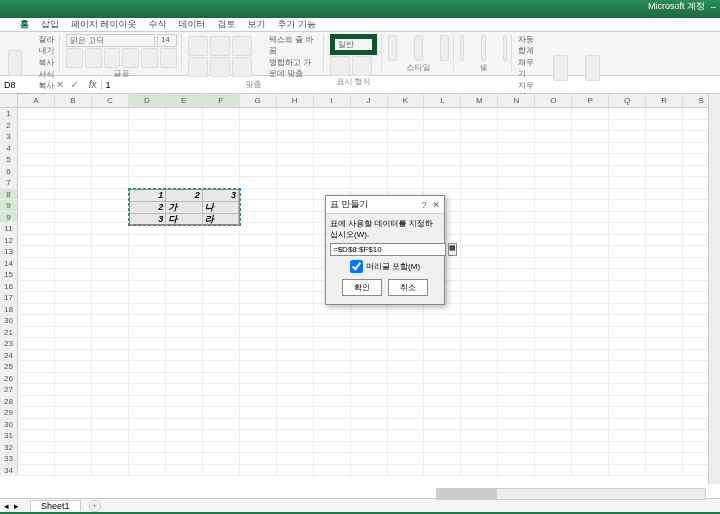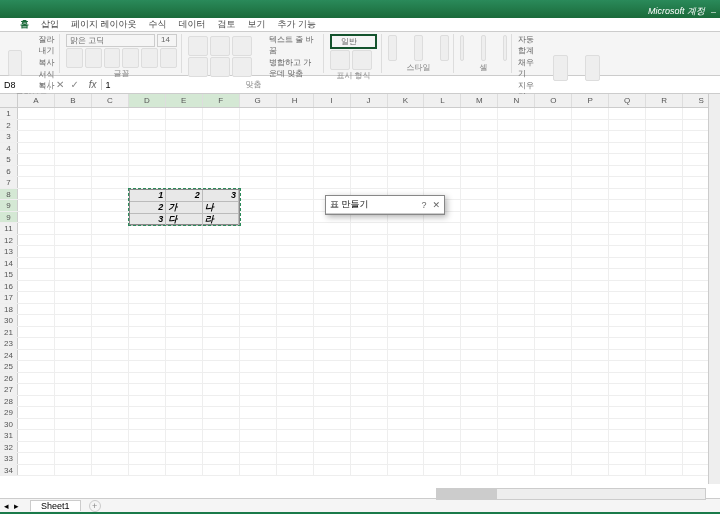--- a/index.html
+++ b/index.html
@@ -1,19 +1,19 @@
 <!DOCTYPE html>
 <html><head>
 <meta charset="utf-8">
 <style>
 * { margin: 0; padding: 0; box-sizing: border-box; font-family: "Malgun Gothic", sans-serif; }
 body { background: #fff; width: 720px; height: 514px; overflow: hidden; position: relative; font-size: 10px; }
 
 
-.titlebar { height: 18px; background: linear-gradient(#2a8a5a, #1a6a3a); display: flex; align-items: flex-end; justify-content: space-between; padding: 0 4px; color: #fff; font-size: 9px; font-style: italic; }
+.titlebar { height: 18px; background: linear-gradient(#2a8a5a, #1a6a3a); display: flex; align-items: flex-start; justify-content: space-between; padding: 0 4px; color: #fff; font-size: 9px; }
 .titlebar .right { display: flex; gap: 6px; align-items: center; }
 
 
 .ribbon-tabs { height: 14px; background: #fff; border-bottom: 1px solid #ccc; display: flex; align-items: center; gap: 12px; padding-left: 20px; font-size: 9px; }
 .ribbon-tabs .tab { color: #444; cursor: pointer; }
 .ribbon-tabs .tab.active { color: #1a6a3a; font-weight: bold; }
 
 
 .ribbon { height: 44px; background: #f5f5f5; border-bottom: 1px solid #ccc; display: flex; padding: 2px 4px; gap: 2px; }
 .ribbon-group { border-right: 1px solid #ddd; padding: 0 4px; display: flex; flex-direction: column; justify-content: space-between; font-size: 8px; color: #666; }
@@ -147,21 +147,21 @@
       <div class="ribbon-stack">
         <span>텍스트 줄 바꿈</span>
         <span>병합하고 가운데 맞춤</span>
       </div>
     </div>
     <div class="label">맞춤</div>
   </div>
   <div class="ribbon-group" style="width:56px">
     <div class="content">
       <div class="ribbon-stack" style="width:100%">
-        <span style="border:2px solid #14532d;padding:0 9px">일반</span>
+        <span style="border:5px solid #14532d;padding:0 3px">일반</span>
         <div style="display:flex;gap:2px">
           <span class="ribbon-btn"></span>
           <span class="ribbon-btn"></span>
         </div>
       </div>
     </div>
     <div class="label">표시 형식</div>
   </div>
   <div class="ribbon-group" style="width:70px">
     <div class="content">
@@ -959,20 +959,35 @@
 <div class="vscroll"></div>
 
 <div class="dialog">
   <div class="dialog-title">
     <span>표 만들기</span>
     <div class="ctrls">
       <span>?</span>
       <span>✕</span>
     </div>
   </div>
+  <div class="dialog-body">
+    <div class="msg">표에 사용할 데이터를 지정하십시오(W).</div>
+    <div class="inp-row">
+      <input type="text" value="=$D$8:$F$10" style="">
+      <div class="range-btn">▦</div>
+    </div>
+    <div class="chk-row">
+      <input type="checkbox" checked="" style="">
+      <span>머리글 포함(M)</span>
+    </div>
+    <div class="dialog-btns">
+      <button>확인</button>
+      <button>취소</button>
+    </div>
+  </div>
 </div>
 
 <div class="sheet-tabs">
   <span style="position:absolute;left:4px">◂</span>
   <span style="position:absolute;left:14px">▸</span>
   <div class="sheet-tab">Sheet1</div>
   <div class="sheet-add">+</div>
   <div class="hscroll">
       <div class="thumb"></div>
     </div>

